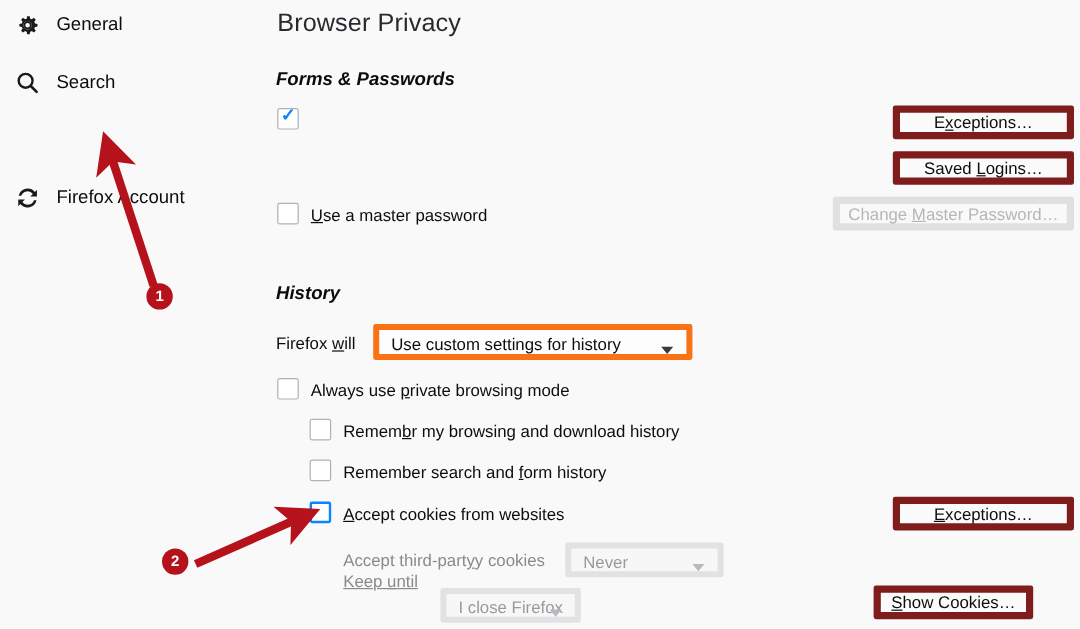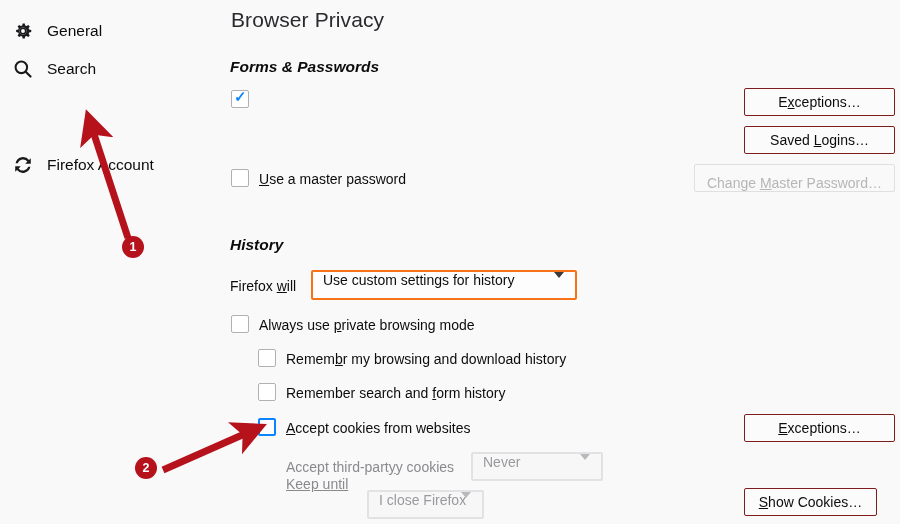--- a/index.html
+++ b/index.html
@@ -110,21 +110,21 @@
     line-height: 18px;
     color: #0a84ff;
     font-weight: bold;
   }
 
   
   .btn {
     position: absolute;
     box-sizing: border-box;
     background: #fbfbfb;
-    border: 1px solid #7f1d1d;
+    border: 6px solid #7f1d1d;
     border-radius: 2px;
     font-family: "Liberation Sans", sans-serif;
     font-size: 14px;
     color: #0c0c0d;
     display: flex;
     align-items: center;
     justify-content: center;
     padding: 0;
     white-space: nowrap;
   }
@@ -133,26 +133,26 @@
     border-color: #e0e0e0;
     background: #f9f9fa;
     align-items: flex-end;
   }
 
   
   .sel {
     position: absolute;
     box-sizing: border-box;
     background: #fdfdfd;
-    border: 2px solid #f97316;
+    border: 5px solid #f97316;
     border-radius: 2px;
     font-size: 14px;
     color: #0c0c0d;
     display: flex;
-    align-items: flex-start;
+    align-items: flex-end;
     white-space: nowrap;
   }
   .sel .sel-text { margin-left: 10px; }
   .sel .caret {
     position: absolute;
     right: 11px;
     width: 0; height: 0;
     border-left: 5px solid transparent;
     border-right: 5px solid transparent;
     border-top: 6px solid #3a3a3e;
@@ -186,21 +186,21 @@
     pointer-events: none;
   }
 </style>
 </head>
 <body>
 
 <div id="root">
 
   <div id="sidebar">
 
-    <div class="nav-item" style="top:16px;text-align:right;">
+    <div class="nav-item" style="top:6px;text-align:right;">
       <span class="nav-ico">
         <svg width="22" height="22" viewBox="0 0 24 24" aria-hidden="true">
           <path fill="#1a1a1c" d="M12 8.2a3.8 3.8 0 1 0 0 7.6 3.8 3.8 0 0 0 0-7.6zm0 5.9a2.1 2.1 0 1 1 0-4.2 2.1 2.1 0 0 1 0 4.2z"></path>
           <path fill="#1a1a1c" d="M13.35 1.6h-2.7l-.45 2.45a8.3 8.3 0 0 0-1.5.62L6.64 3.2 4.73 5.1l1.47 2.06c-.27.47-.48.97-.62 1.5L3.13 9.1v2.7l2.45.45c.14.53.35 1.03.62 1.5L4.73 15.8l1.91 1.9 2.06-1.47c.47.27.97.48 1.5.62l.45 2.45h2.7l.45-2.45c.53-.14 1.03-.35 1.5-.62l2.06 1.47 1.91-1.9-1.47-2.06c.27-.47.48-.97.62-1.5l2.45-.45V9.1l-2.45-.45a6.6 6.6 0 0 0-.62-1.5l1.47-2.06-1.91-1.9-2.06 1.47a8.3 8.3 0 0 0-1.5-.62L13.35 1.6z" opacity="0"></path>
           <path fill="#1a1a1c" d="M21 13.2v-2.4l-2.3-.38a7.2 7.2 0 0 0-.63-1.52l1.36-1.88-1.7-1.7-1.88 1.36a7.2 7.2 0 0 0-1.52-.63L13.95 3.8h-2.4l-.38 2.25c-.53.14-1.04.35-1.52.63L7.77 5.32l-1.7 1.7 1.36 1.88c-.28.48-.49.99-.63 1.52L4.5 10.8v2.4l2.3.38c.14.53.35 1.04.63 1.52l-1.36 1.88 1.7 1.7 1.88-1.36c.48.28.99.49 1.52.63l.38 2.25h2.4l.38-2.25c.53-.14 1.04-.35 1.52-.63l1.88 1.36 1.7-1.7-1.36-1.88c.28-.48.49-.99.63-1.52L21 13.2zm-9 2.6a3.8 3.8 0 1 1 0-7.6 3.8 3.8 0 0 1 0 7.6z"></path>
         </svg>
       </span>
       <span class="nav-label">General</span>
     </div>
 
@@ -283,21 +283,21 @@
 
     <div class="sel disabled" style="left:142px; top:490px; width:117px; height:29px;">
       <span class="sel-text">I close Firefox</span>
       <span class="caret"></span>
     </div>
 
     <div class="btn" style="left:519px; top:414px; width:151px; height:28px;">
       <span><span class="ul">E</span><span>xceptions…</span></span>
     </div>
 
-    <div class="btn" style="left:519px; top:488px; width:133px; height:28px;">
+    <div class="btn" style="left:503px; top:488px; width:133px; height:28px;">
       <span><span class="ul">S</span><span>how Cookies…</span></span>
     </div>
   </div>
 
   <svg id="anno-layer" viewBox="0 0 900 524">
     <defs>
       <marker id="ah" markerWidth="5" markerHeight="5" refX="2.2" refY="2.5" orient="auto" markerUnits="strokeWidth">
         <path d="M0,0 L5,2.5 L0,5 L1.2,2.5 z" fill="#b5121b"></path>
       </marker>
     </defs>

